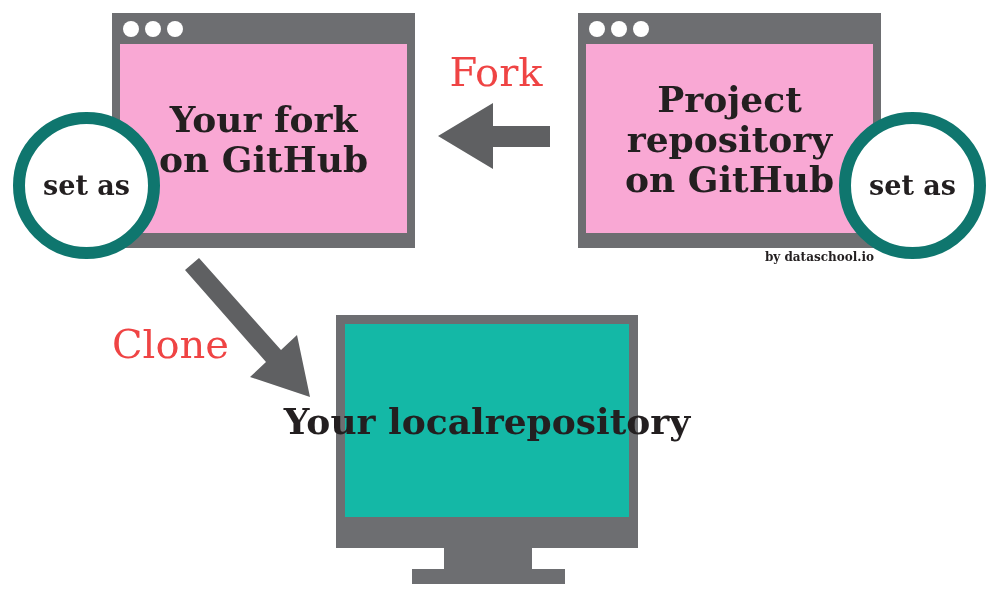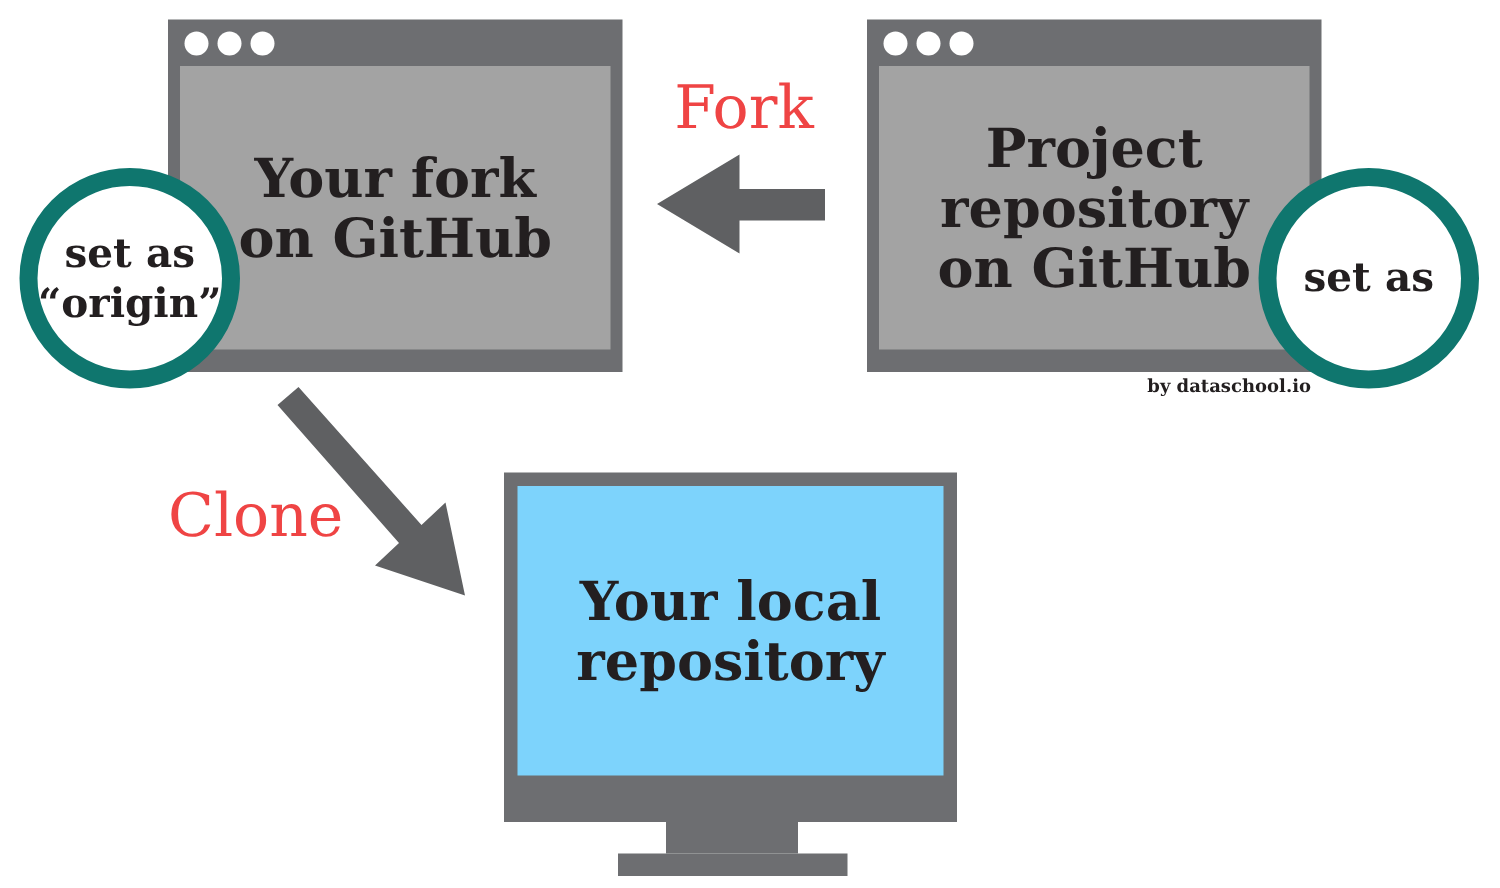--- a/index.html
+++ b/index.html
@@ -29,21 +29,21 @@
     padding-left: 11px;
   }
   .dot {
     width: 16px; height: 16px;
     border-radius: 50%;
     background: #ffffff;
   }
   .window-body {
     position: absolute;
     left: 8px; right: 8px; top: 31px; bottom: 15px;
-    background: #a3a3a3;
+    background: #f9a8d4;
     display: flex; flex-direction: column;
     align-items: center; justify-content: center;
   }
   .heading-line {
     font-weight: bold;
     font-size: 36px;
     line-height: 40px;
     color: #231f20;
     text-align: center;
     white-space: nowrap;
@@ -112,22 +112,22 @@
   .monitor-frame {
     position: absolute;
     left: 336px; top: 315px;
     width: 302px; height: 233px;
     background: #6d6e71;
     z-index: 1;
   }
   .monitor-screen {
     position: absolute;
     left: 9px; right: 9px; top: 9px; bottom: 31px;
-    background: #7dd3fc;
-    display: flex; flex-direction: column;
+    background: #14b8a6;
+    display: flex; flex-direction: row;
     align-items: center; justify-content: center;
   }
   .monitor-neck {
     position: absolute;
     left: 444px; top: 548px;
     width: 88px; height: 21px;
     background: #6d6e71;
   }
   .monitor-base {
     position: absolute;
@@ -169,21 +169,20 @@
 <div class="flow-label label-fork">Fork</div>
 <svg class="arrow-layer" viewBox="0 0 1000 592" xmlns="http://www.w3.org/2000/svg">
   <polygon class="arrow-shape" points="438,136 493,103 493,126 550,126 550,147 493,147 493,169"></polygon>
   <polygon class="arrow-shape" points="199,258 281,350 297,335 310,397 250,377 266,362 185,270"></polygon>
 </svg>
 
 <div class="flow-label label-clone">Clone</div>
 
 <div class="badge badge-origin">
   <div class="badge-line">set as</div>
-  <div class="badge-line">“origin”</div>
 </div>
 
 <div class="badge badge-upstream">
   <div class="badge-line">set as</div>
 </div>
 
 <div class="monitor-frame">
   <div class="monitor-screen">
     <div class="heading-line">Your local</div>
     <div class="heading-line">repository</div>

